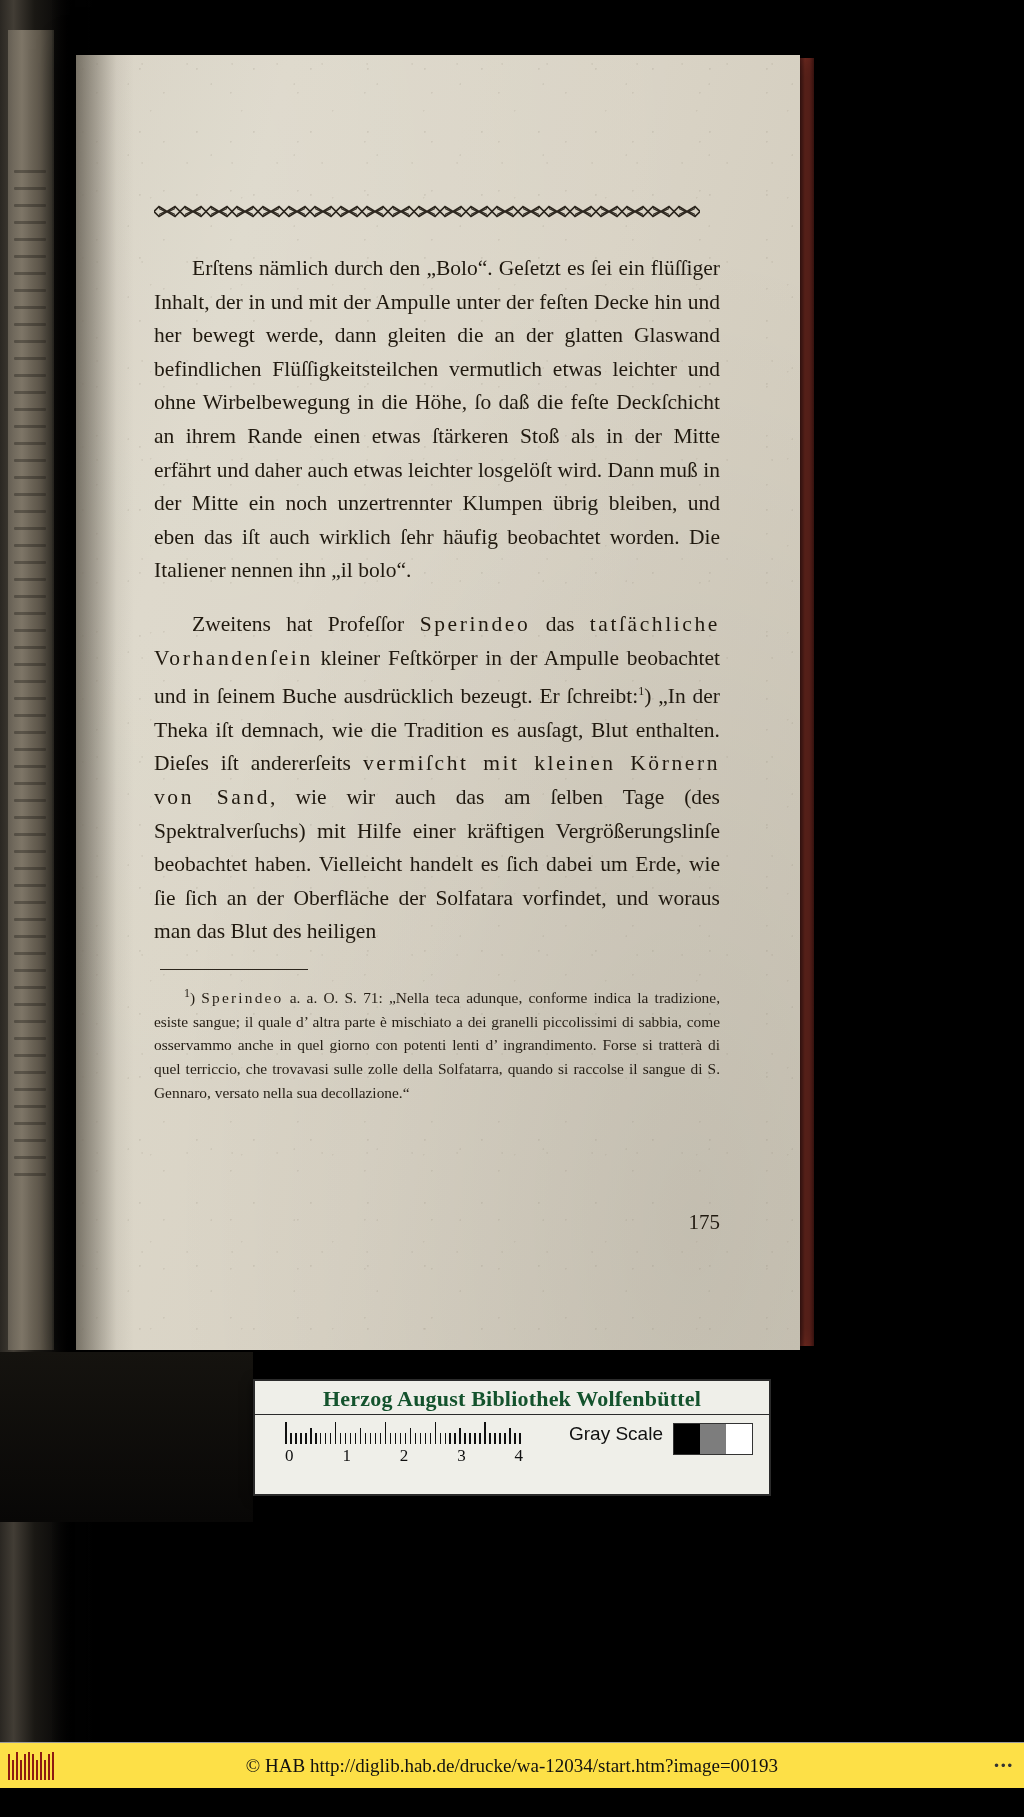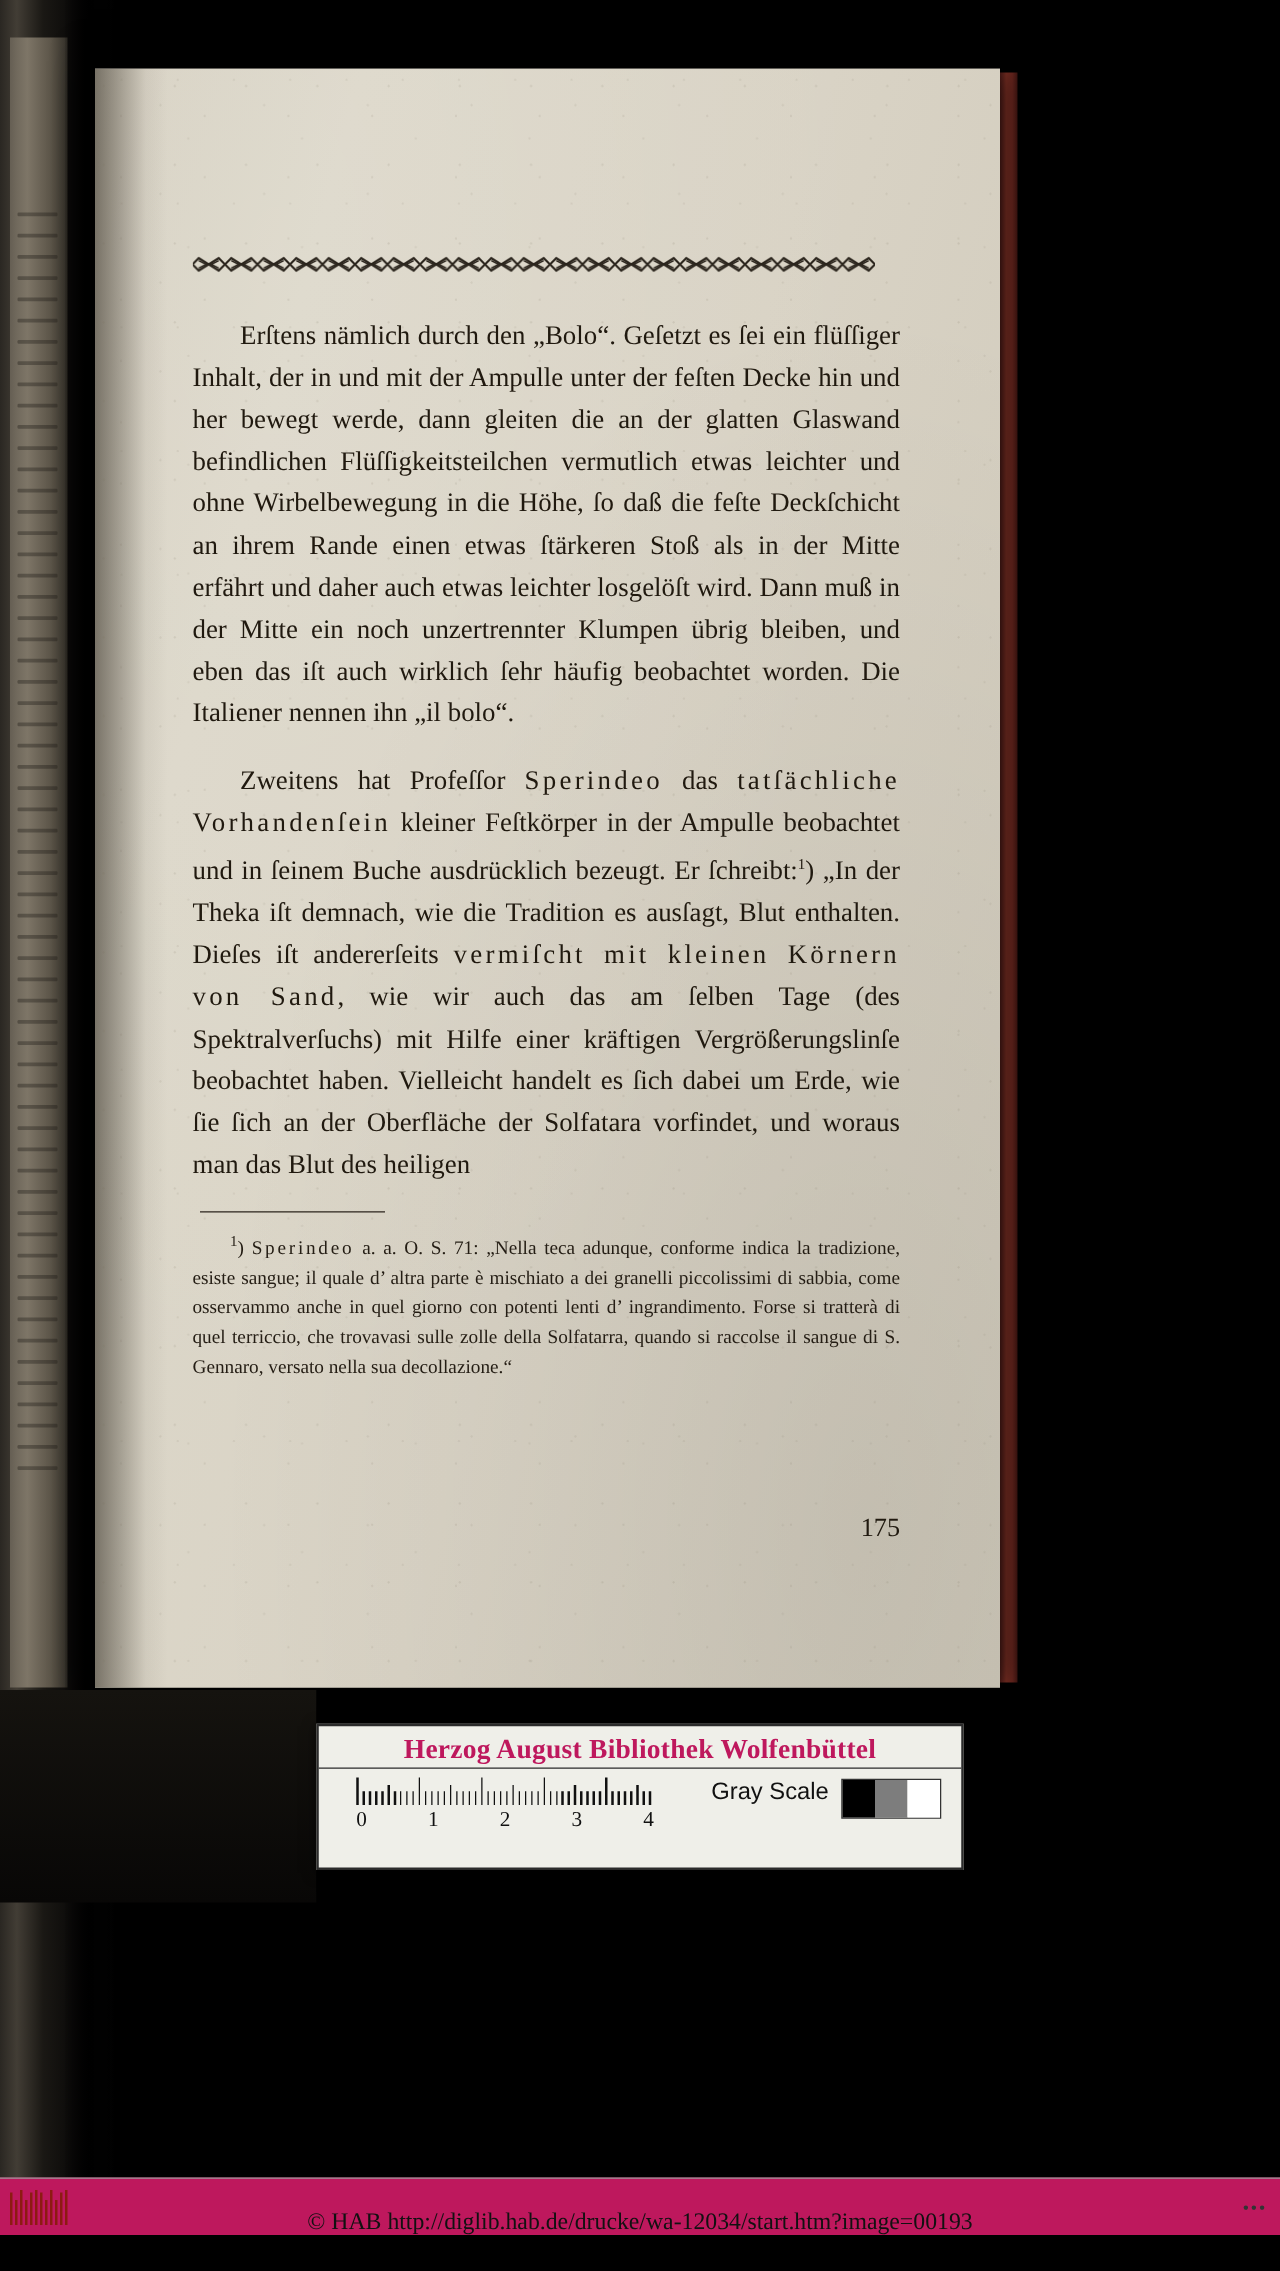--- a/index.html
+++ b/index.html
@@ -130,21 +130,21 @@
 
   
   .target-card{
     position:absolute;left:253px;top:1379px;width:514px;height:113px;
     background:#efefe9;border:2px solid #2b2b2b;
     box-shadow:0 2px 10px rgba(0,0,0,.6);
   }
   .target-title{
     text-align:center;
     font-family:"Liberation Serif", serif;
-    font-weight:bold;font-size:22px;color:#be185d;
+    font-weight:bold;font-size:22px;color:#14532d;
     padding:5px 0 2px;
     letter-spacing:.2px;
     border-bottom:1.5px solid #2b2b2b;
   }
   .target-body{
     display:flex;align-items:flex-start;height:66px;padding-top:4px;
   }
   .ruler{
     width:252px;margin-left:30px;position:relative;
   }
@@ -168,22 +168,22 @@
   }
   .gs-patches{
     display:flex;margin-left:10px;margin-top:4px;
     border:1px solid #333;
   }
   .gs-patches i{display:block;width:26px;height:30px;}
 
   
   .footer-bar{
     position:absolute;left:0;top:1742px;width:1024px;height:46px;
-    background:#be185d;
-    display:flex;align-items:flex-end;justify-content:center;
+    background:#fde047;
+    display:flex;align-items:center;justify-content:center;
     border-top:1px solid #9a9a9a;
   }
   .footer-text{
     font-family:"Liberation Serif", serif;
     font-size:19px;color:#111;white-space:nowrap;
   }
   .footer-barcode{
     position:absolute;left:8px;top:1750px;width:60px;height:30px;
     display:flex;align-items:flex-end;
   }

